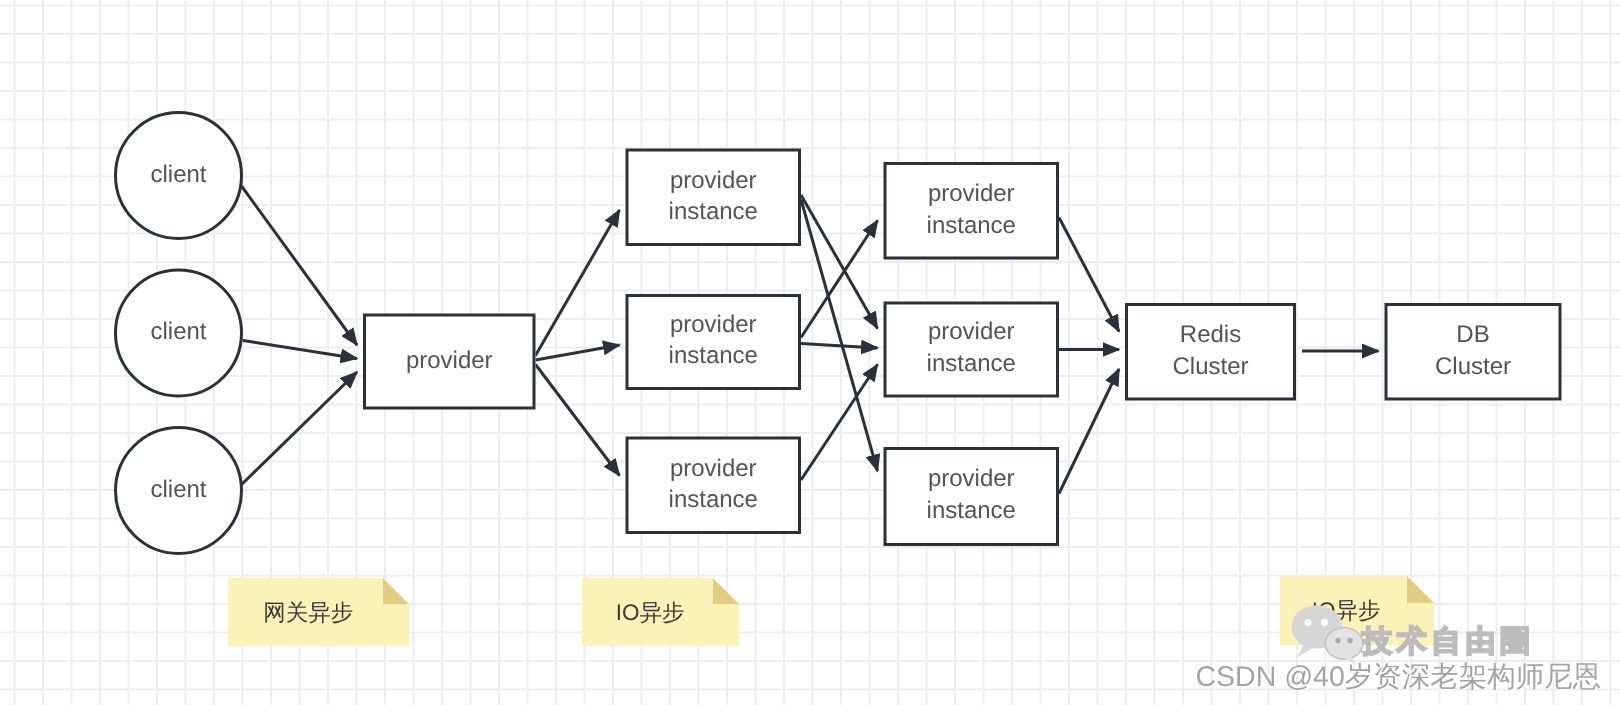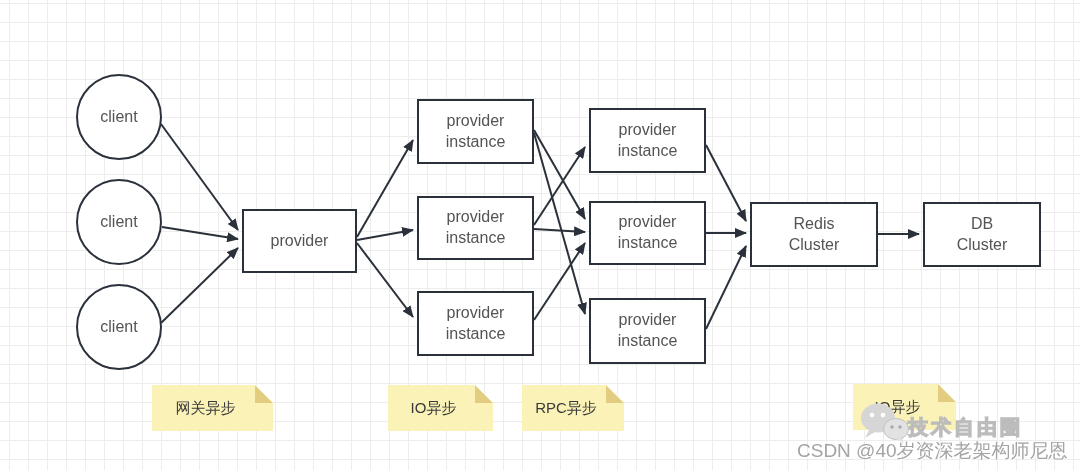--- a/index.html
+++ b/index.html
@@ -94,29 +94,28 @@
   <div class="node" style="left:417px;top:291px;width:117px;height:65px;">provider
 instance</div>
 
   <div class="node" style="left:589px;top:108px;width:117px;height:65px;">provider
 instance</div>
   <div class="node" style="left:589px;top:201px;width:117px;height:64px;">provider
 instance</div>
   <div class="node" style="left:589px;top:298px;width:117px;height:66px;">provider
 instance</div>
 
-  <div class="node" style="left:750px;top:202px;width:128px;height:65px;">Redis
+  <div class="node" style="left:750px;top:202px;width:114px;height:65px;">Redis
 Cluster</div>
 
   <div class="node" style="left:923px;top:202px;width:118px;height:65px;">DB
 Cluster</div>
 
   <div class="note" style="left:152px;top:385px;width:121px;">网关异步</div>
   <div class="note" style="left:340px;top:385px;width:105px;margin-left:48px;">IO异步</div>
-  <div class="note" style="left:522px;top:385px;width:102px;">RPC异步</div>
   <div class="note" style="left:853px;top:384px;width:103px;">IO异步</div>
 
   <svg class="wm-icon" width="52" height="44" viewBox="0 0 52 44">
     <ellipse cx="20" cy="17" rx="17" ry="14.5" fill="#d6d6d6"></ellipse>
     <path d="M11 29 L7 37 L17 31 Z" fill="#d6d6d6"></path>
     <circle cx="14" cy="14" r="2.3" fill="#ffffff"></circle>
     <circle cx="25" cy="14" r="2.3" fill="#ffffff"></circle>
     <ellipse cx="38" cy="28" rx="12.5" ry="10.5" fill="#e2e2e2" stroke="#c2c2c2" stroke-width="1"></ellipse>
     <path d="M43 37 L46 42 L38 38 Z" fill="#e2e2e2"></path>
     <circle cx="34" cy="26" r="1.8" fill="#ababab"></circle>

